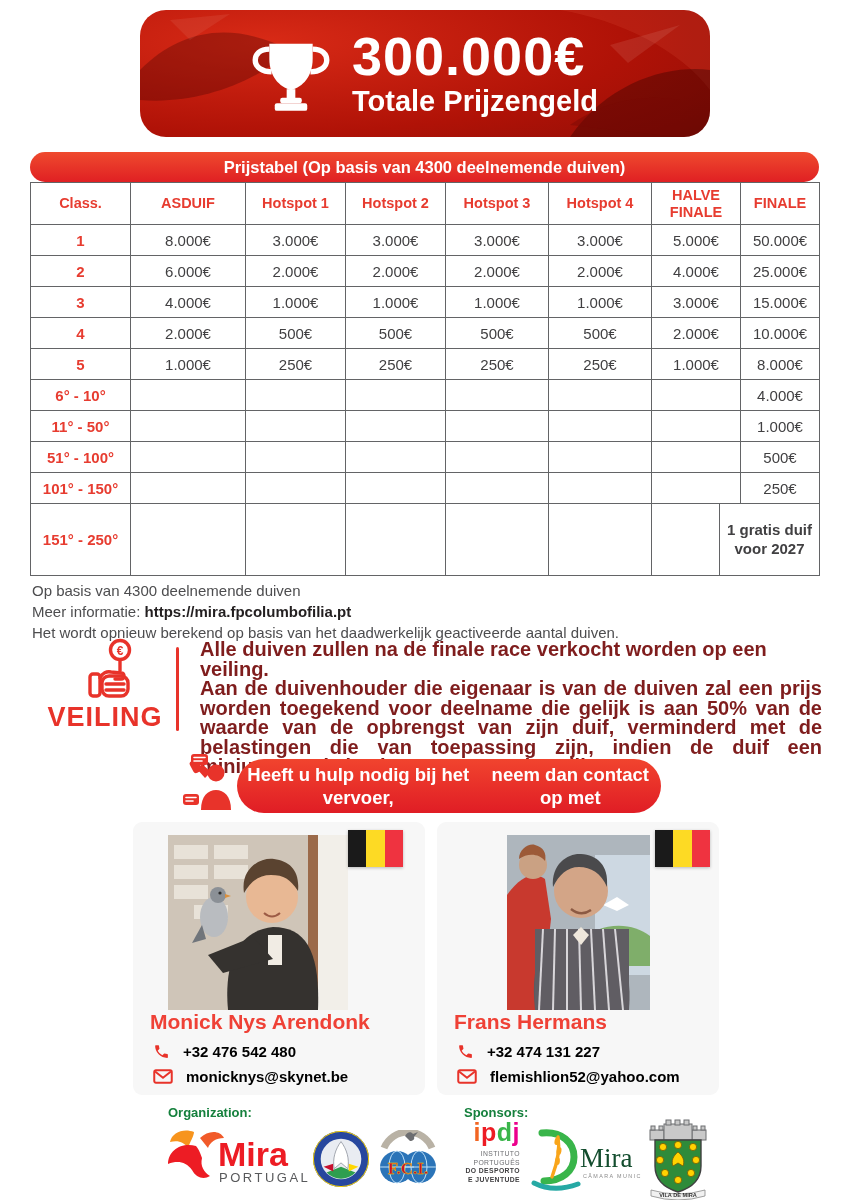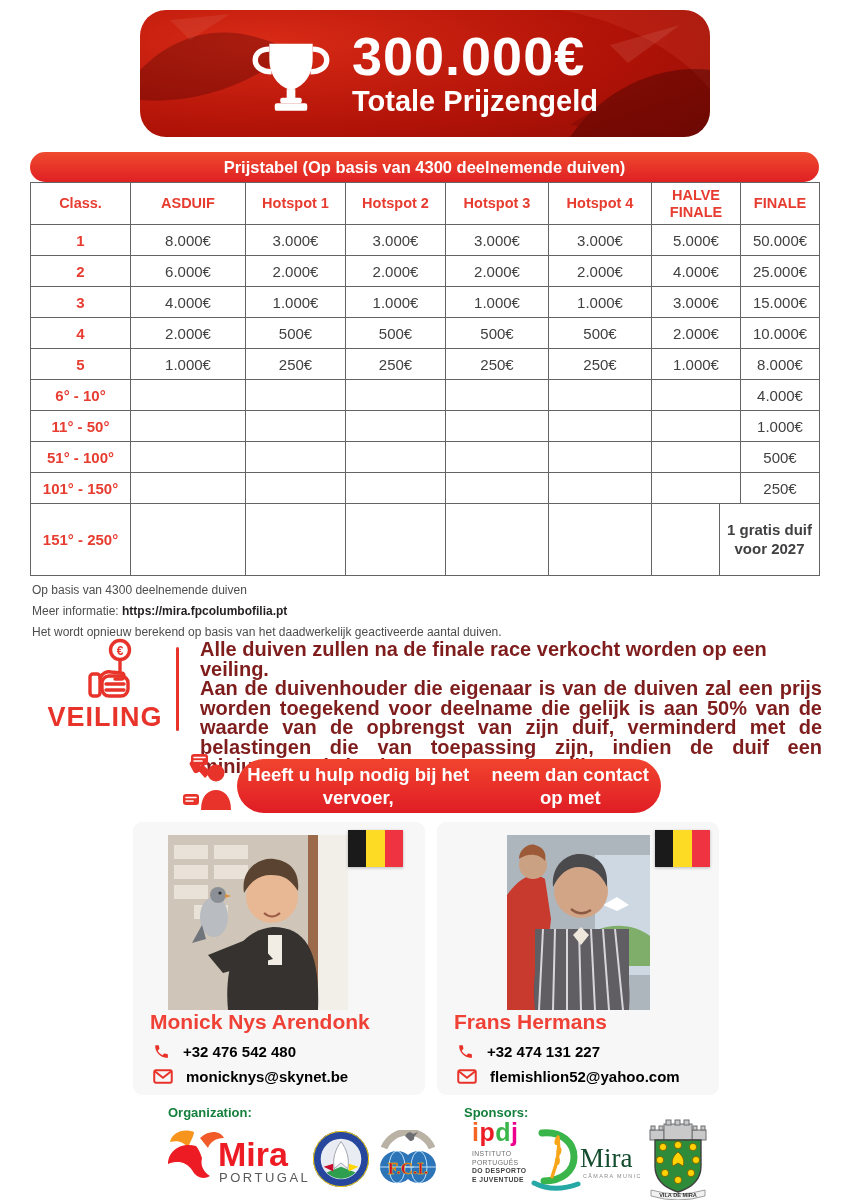--- a/index.html
+++ b/index.html
@@ -35,21 +35,21 @@
     border:1.5px solid #636466; text-align:center; vertical-align:middle;
     font-size:15px; color:#414042; padding:1px 2px; overflow:hidden;
   }
   table.prize th { height:42px; font-size:14.5px; font-weight:800; color:#e73c30; line-height:1.15; }
   table.prize td { height:31px; }
   table.prize td.row-label { color:#e73c30; font-weight:800; }
   table.prize tr.tall td { height:72px; }
   table.prize td.final-special { font-weight:700; line-height:1.25; }
 
   
-  .notes { position:absolute; left:32px; top:578px; width:780px; font-size:12px; line-height:21px; color:#4d4d4f; }
+  .notes { position:absolute; left:32px; top:578px; width:780px; font-size:15px; line-height:21px; color:#4d4d4f; }
   .notes .link { font-weight:800; color:#231f20; text-decoration:none; }
 
   
   .veiling-icon { position:absolute; left:58px; top:636px; width:96px; height:64px; }
   .veiling-label { position:absolute; left:24px; top:700px; width:162px; text-align:center;
     font-size:27px; font-weight:800; letter-spacing:1px; color:#e8332a; }
   .veiling-divider { position:absolute; left:176px; top:645px; width:3px; height:84px; background:#e8332a; border-radius:2px; }
   .veiling-text { position:absolute; left:200px; top:638px; width:622px;
     font-size:20px; font-weight:700; color:#7f1d1d; line-height:19.5px; }
   .veiling-text .body { text-align:justify; }
@@ -85,21 +85,21 @@
   .photo .ph-bg { position:absolute; inset:0; }
 
   
   .f-label { position:absolute; font-size:13px; font-weight:800; color:#15803d;text-align:right; }
   .f-label.org { left:168px; top:1103px; }
   .f-label.spo { left:464px; top:1103px; }
   .logo { position:absolute; }
   .logo-mira-pt  { left:166px; top:1122px; width:142px; height:72px; }
   .logo-fpc      { left:312px; top:1128px; width:58px;  height:58px; }
   .logo-fci      { left:376px; top:1128px; width:64px;  height:58px; }
-  .logo-ipdj     { left:472px; top:1118px; width:66px;  height:78px; text-align:left; }
+  .logo-ipdj     { left:454px; top:1118px; width:66px;  height:78px; text-align:right; }
   .logo-ipdj .word { font-size:25px; font-weight:800; line-height:1; letter-spacing:0.5px; }
   .logo-ipdj .word .li{color:#f26522}.logo-ipdj .word .lp{color:#ed1c24}
   .logo-ipdj .word .ld{color:#39b54a}.logo-ipdj .word .lj{color:#ec008c}
   .logo-ipdj .ln { font-size:6.8px; letter-spacing:.4px; color:#6d6e71; line-height:8.5px; }
   .logo-ipdj .ln.b { font-weight:800; color:#414042; }
   .logo-mira-cm  { left:528px; top:1125px; width:114px; height:64px; }
   .logo-vila     { left:645px; top:1114px; width:66px;  height:84px; }
 </style>
 </head>
 <body>

